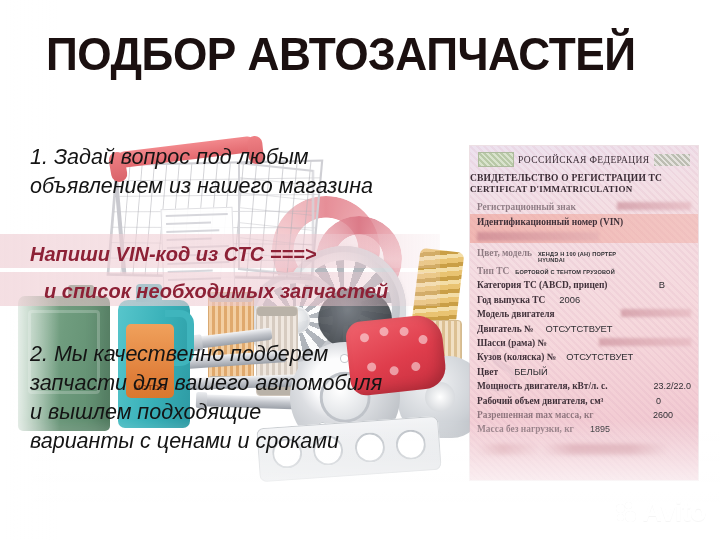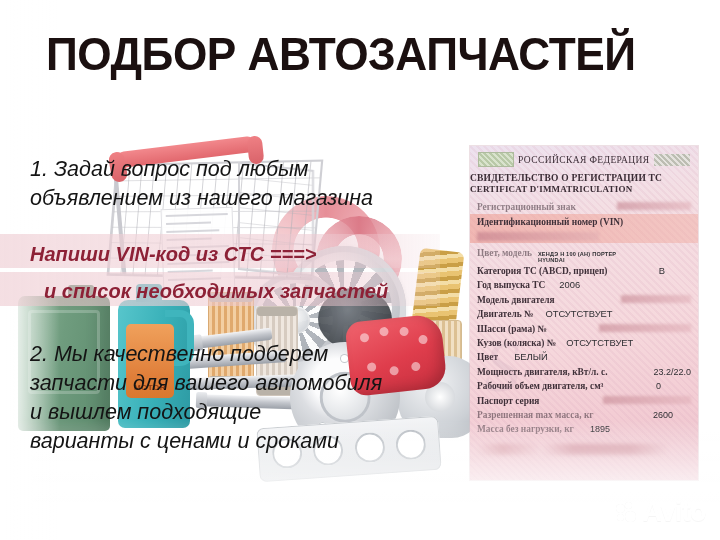--- a/index.html
+++ b/index.html
@@ -305,21 +305,21 @@
   .para{
     position:absolute;z-index:60;
     font-family:"Liberation Sans","DejaVu Sans",sans-serif;
     font-style:italic;
     font-weight:400;
     color:#141414;
     font-size:21.5px;
     line-height:29px;
     white-space:nowrap;
   }
-  .para.p1{left:30px;top:155px;}
+  .para.p1{left:30px;top:143px;}
   .para.p2{left:30px;top:340px;}
 
   .highlight-band{
     position:absolute;z-index:55;left:0;width:440px;
     background:linear-gradient(90deg,
       rgba(235,196,203,.55) 0%,
       rgba(240,208,214,.62) 35%,
       rgba(236,198,206,.55) 72%,
       rgba(244,224,228,.20) 100%);
   }
@@ -586,20 +586,24 @@
       </div>
 
       <div class="row" style="margin-top:3px">
         <span class="lab faint">Цвет, модель</span>
         <span style="display:inline-block">
           <span class="val tiny" style="display:block">ХЕНДЭ Н 100 (АН) ПОРТЕР</span>
           <span class="val tiny" style="display:block">HYUNDAI</span>
         </span>
       </div>
 
+      <div class="row">
+        <span class="lab faint">Тип ТС</span>
+        <span class="val tiny">БОРТОВОЙ С ТЕНТОМ ГРУЗОВОЙ</span>
+      </div>
 
       <div class="row">
         <span class="lab">Категория ТС (ABCD, прицеп)</span>
         <span class="spacer"></span>
         <span class="val" style="padding-right:26px">B</span>
       </div>
 
       <div class="row">
         <span class="lab">Год выпуска ТС</span>
         <span class="val" style="padding-left:8px">2006</span>
@@ -637,25 +641,20 @@
         <span class="spacer"></span>
         <span class="val num">23.2/22.0</span>
       </div>
 
       <div class="row">
         <span class="lab">Рабочий объем двигателя, см³</span>
         <span class="spacer"></span>
         <span class="val num" style="padding-right:30px">0</span>
       </div>
 
-      <div class="row">
-        <span class="lab">Паспорт серия</span>
-        <span class="spacer"></span>
-        <span class="redacted" style="width:88px"></span>
-      </div>
 
       <div class="row">
         <span class="lab faint">Разрешенная max масса, кг</span>
         <span class="spacer"></span>
         <span class="val num" style="padding-right:18px">2600</span>
       </div>
 
       <div class="row">
         <span class="lab faint">Масса без нагрузки, кг</span>
         <span class="val num" style="padding-left:10px">1895</span>

